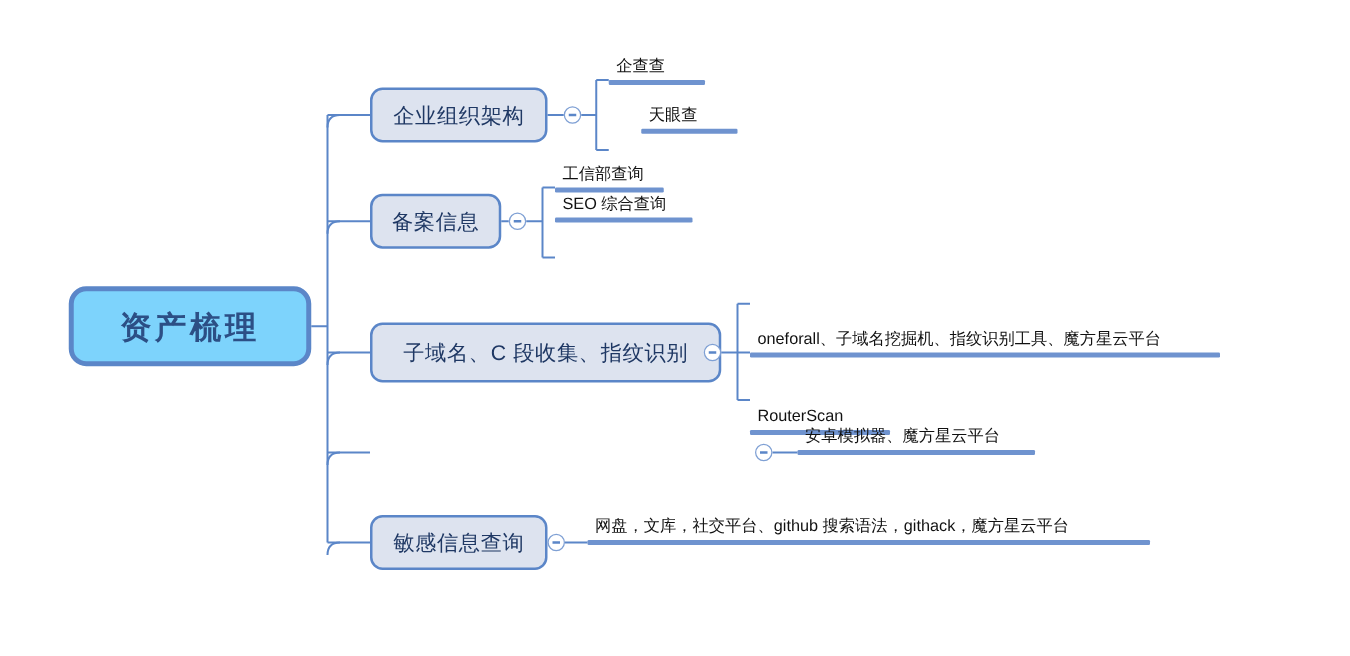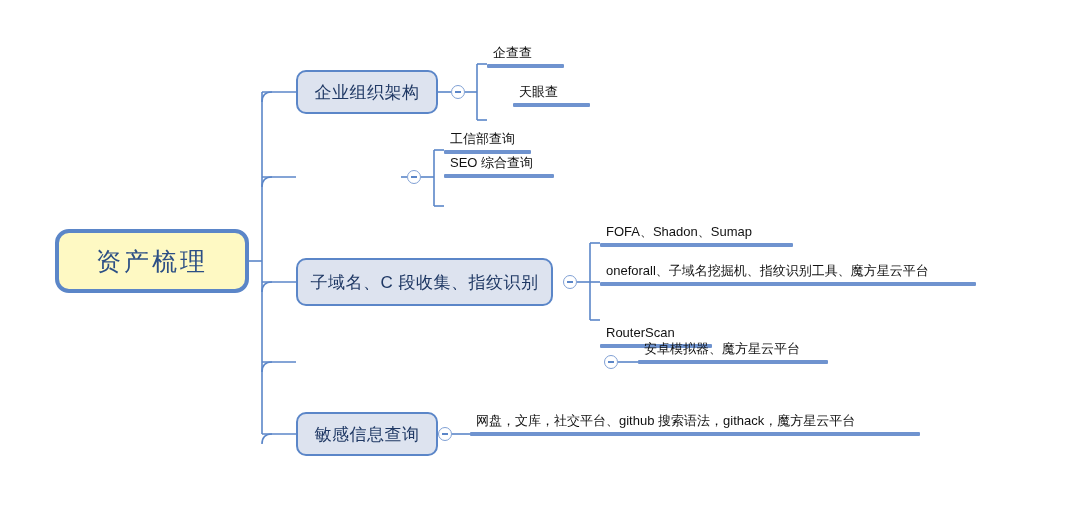--- a/index.html
+++ b/index.html
@@ -21,24 +21,24 @@
     border-radius:10px;
     color:#1f3864;
     display:flex;align-items:center;justify-content:center;
     white-space:nowrap;
     letter-spacing:.5px;
   }
   .node.root{
     border-width:4px;
     border-radius:14px;
     font-size:25px;
-    font-weight:normal;
+    font-weight:bold;
     letter-spacing:3px;
     color:#2c4f85;
-    background:#fef9c3;
+    background:#7dd3fc;
   }
   .node.branch{
     font-size:17px;
     padding:0 12px;
   }
 
   
   .leaf{
     position:absolute;
     box-sizing:border-box;
@@ -147,44 +147,43 @@
 
   <div class="leaf" style="left:487px;top:44px;width:77px;">
     <span class="leaf-label">企查查</span>
     <span class="leaf-bar"></span>
   </div>
   <div class="leaf" style="left:513px;top:83px;width:77px;">
     <span class="leaf-label">天眼查</span>
     <span class="leaf-bar"></span>
   </div>
 
+  <div class="node branch" style="left:296px;top:155px;width:105px;height:44px;">
+    <span>备案信息</span>
+  </div>
   <div class="toggle" style="left:407px;top:170px;">
       <i></i>
     </div>
 
   <div class="leaf" style="left:444px;top:130px;width:87px;">
     <span class="leaf-label">工信部查询</span>
     <span class="leaf-bar"></span>
   </div>
   <div class="leaf" style="left:444px;top:154px;width:110px;">
     <span class="leaf-label">SEO 综合查询</span>
     <span class="leaf-bar"></span>
   </div>
 
-  <div class="node branch" style="left:296px;top:258px;width:257px;height:48px;">
+  <div class="node branch" style="left:296px;top:258px;width:281px;height:48px;">
     <span>子域名、C 段收集、指纹识别</span>
   </div>
   <div class="toggle" style="left:563px;top:275px;">
       <i></i>
     </div>
 
-  <div class="leaf" style="left:600px;top:223px;width:193px;">
-    <span class="leaf-label">FOFA、Shadon、Sumap</span>
-    <span class="leaf-bar"></span>
-  </div>
   <div class="leaf" style="left:600px;top:262px;width:376px;">
     <span class="leaf-label">oneforall、子域名挖掘机、指纹识别工具、魔方星云平台</span>
     <span class="leaf-bar"></span>
   </div>
   <div class="leaf" style="left:600px;top:300px;width:112px;margin-top:24px;">
     <span class="leaf-label">RouterScan</span>
     <span class="leaf-bar"></span>
   </div>
 
   <div class="toggle" style="left:604px;top:355px;">

